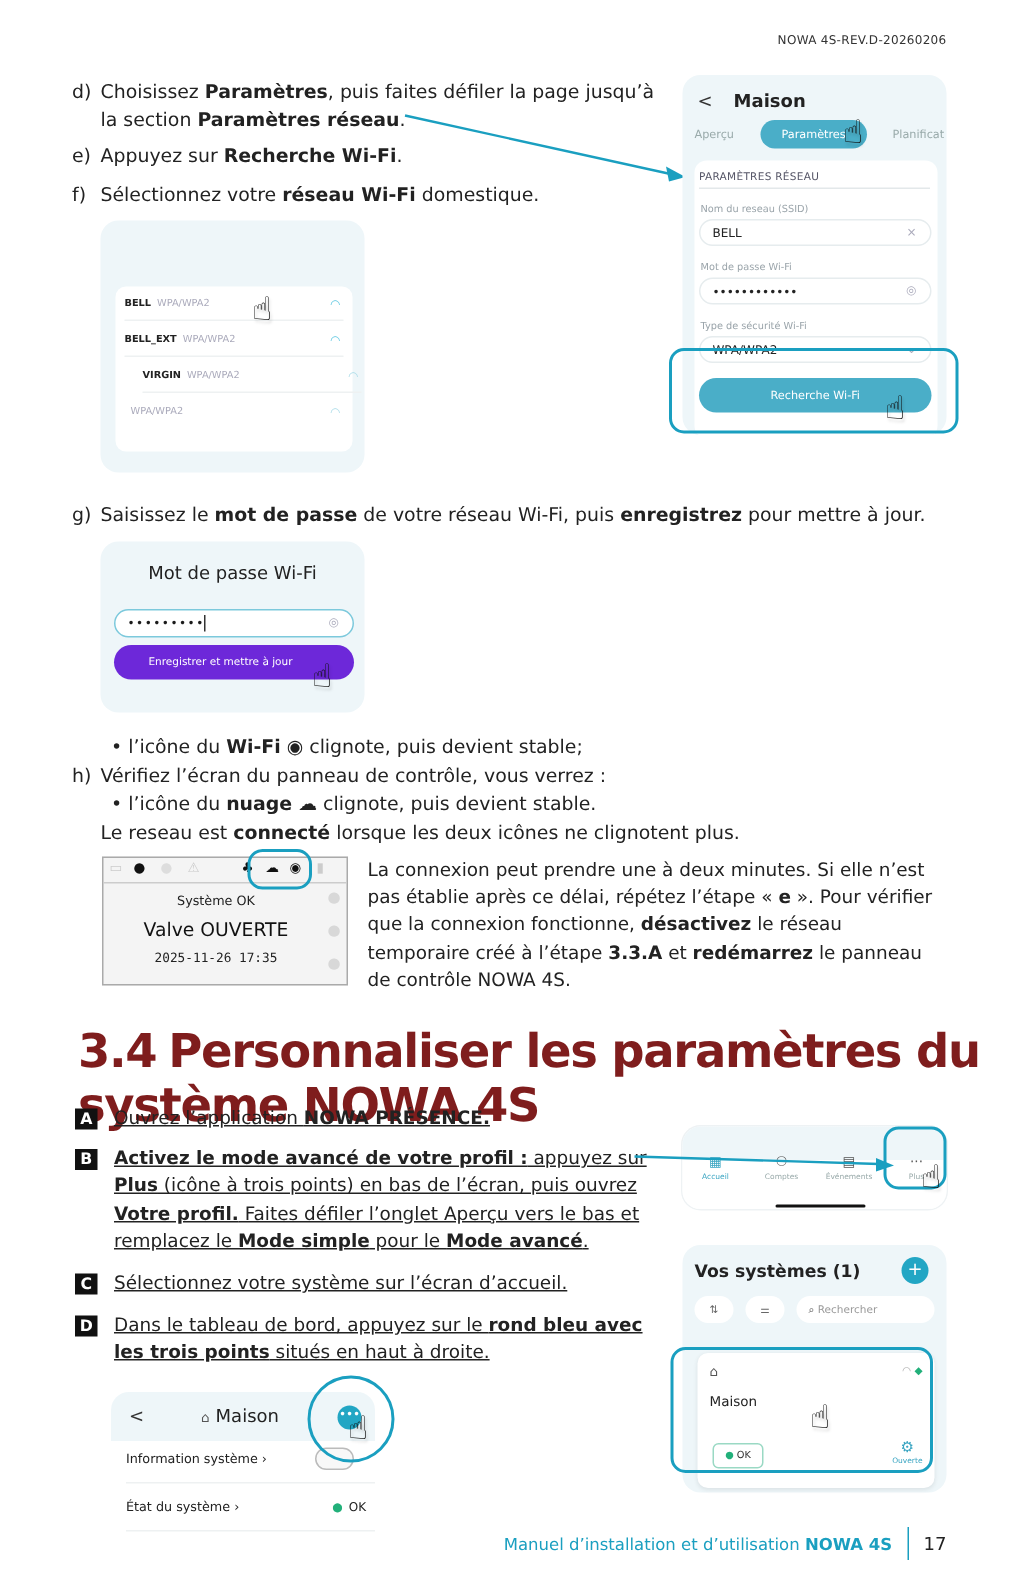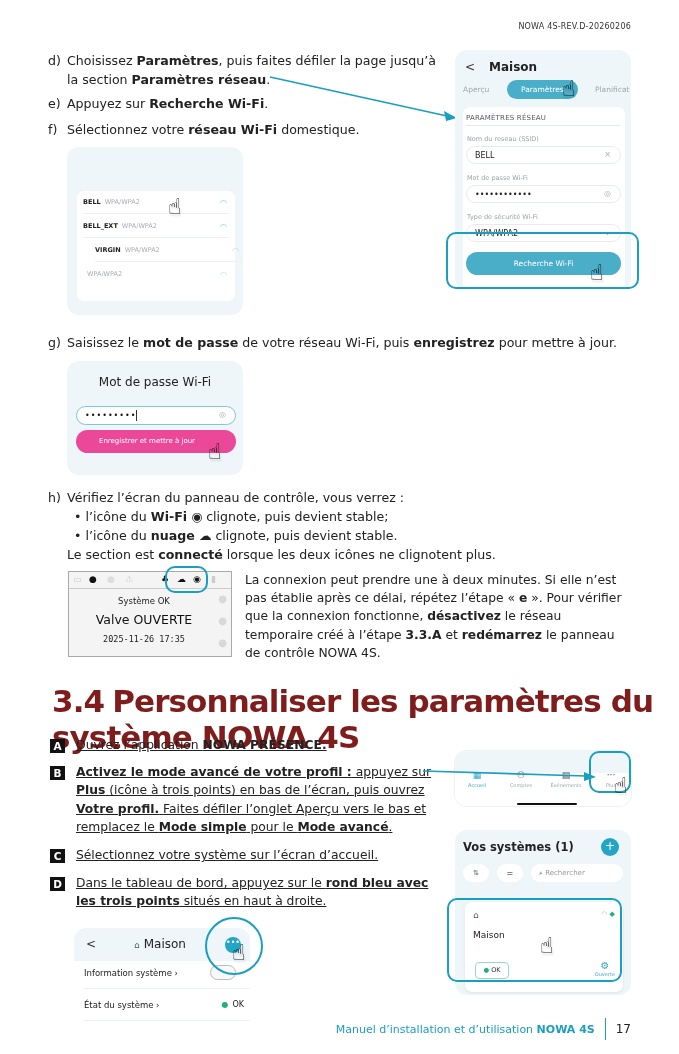--- a/index.html
+++ b/index.html
@@ -43,21 +43,21 @@
   .p2 .row .ssid { font-weight: bold; color: #222; margin-right: 4px; }
   .p2 .row .sec { color: #aab; }
   .p2 .row .wf { position: absolute; right: 2px; top: 0; color: #5bc6e0; font-size: 8px; }
 
   
   .p3 { left: 67px; top: 361px; width: 176px; height: 114px; }
   .p3 .title { position: absolute; left: 0; width: 176px; text-align: center; top: 14px; font-size: 12px; color: #222; }
   .p3 .inp { position: absolute; left: 9px; top: 45px; width: 160px; height: 19px; border: 1px solid #7cc9dc; border-radius: 10px; background: #fff; font-size: 8px; padding: 3px 8px; letter-spacing: 1px; }
   .p3 .inp .caret { display: inline-block; width: 1px; height: 11px; background: #333; vertical-align: middle; }
   .p3 .inp .r { position: absolute; right: 8px; top: 3px; color: #aab; font-size: 8px; }
-  .p3 .btn { position: absolute; left: 9px; top: 69px; width: 160px; height: 23px; background: #ec4899; color: #fff; border-radius: 12px; font-size: 7px; text-align: center; line-height: 23px; padding-right: 18px; }
+  .p3 .btn { position: absolute; left: 9px; top: 69px; width: 160px; height: 23px; background: #6d28d9; color: #fff; border-radius: 12px; font-size: 7px; text-align: center; line-height: 23px; padding-right: 18px; }
 
   
   .lcd { left: 68px; top: 571px; width: 164px; height: 86px; border: 1px solid #aaa; background: #f4f4f4; }
   .lcd .bar { position: absolute; left: 0; top: 0; width: 162px; height: 17px; border-bottom: 1px solid #ccc; font-size: 9px; }
   .lcd .bar span { position: absolute; top: 2px; }
   .lcd .l1 { position: absolute; top: 24px; width: 150px; text-align: center; font-size: 8.5px; color: #222; }
   .lcd .l2 { position: absolute; top: 40px; width: 150px; text-align: center; font-size: 12.5px; color: #111; }
   .lcd .l3 { position: absolute; top: 62px; width: 150px; text-align: center; font-size: 8.5px; color: #222; font-family: "DejaVu Sans Mono", monospace; }
   .lcd .side { position: absolute; right: 4px; font-size: 10px; color: #d8d8d8; }
 
@@ -166,24 +166,24 @@
 </div>
 
 <div class="abs card p3">
   <div class="title">Mot de passe Wi-Fi</div>
   <div class="inp"><span>•••••••••</span><span class="caret"></span><span class="r">◎</span></div>
   <div class="btn">Enregistrer et mettre à jour</div>
 </div>
 <div class="hand" style="left:208px;top:441px;">☝</div>
 
 <div class="abs step" style="top:488px;width:560px;">
+  <div style="padding-left:26px;"><span>• l’icône du </span><b>Wi-Fi</b> <span style="font-weight:bold;">◉</span><span> clignote, puis devient stable;</span></div>
   <div><span class="lbl">h)</span><span>Vérifiez l’écran du panneau de contrôle, vous verrez :</span></div>
-  <div style="padding-left:26px;"><span>• l’icône du </span><b>Wi-Fi</b> <span style="font-weight:bold;">◉</span><span> clignote, puis devient stable;</span></div>
   <div style="padding-left:26px;"><span>• l’icône du </span><b>nuage</b> <span style="font-weight:bold;">☁</span><span> clignote, puis devient stable.</span></div>
-  <div style="padding-left:19px;"><span>Le section est </span><b>connecté</b><span> lorsque les deux icônes ne clignotent plus.</span></div>
+  <div style="padding-left:19px;"><span>Le reseau est </span><b>connecté</b><span> lorsque les deux icônes ne clignotent plus.</span></div>
 </div>
 
 <div class="abs lcd">
   <div class="bar">
     <span style="left:4px;color:#ccc;">▭</span>
     <span style="left:20px;color:#111;">●</span>
     <span style="left:38px;color:#ddd;">●</span>
     <span style="left:56px;color:#ccc;">⚠</span>
     <span style="left:92px;color:#111;">♣</span>
     <span style="left:108px;color:#111;">☁</span>

